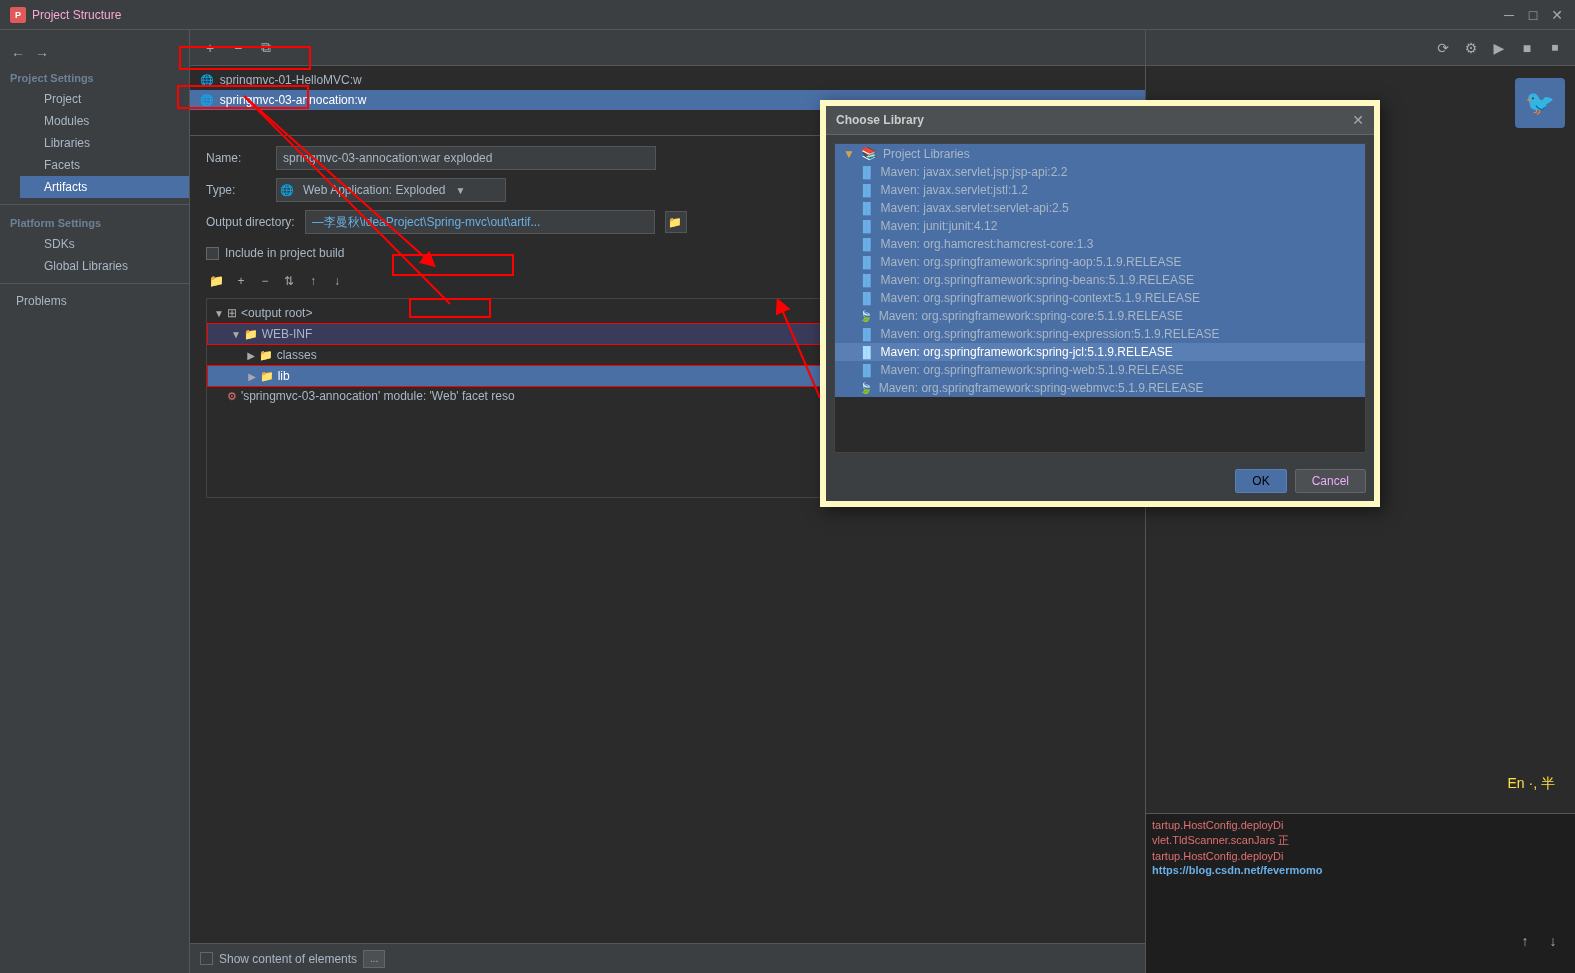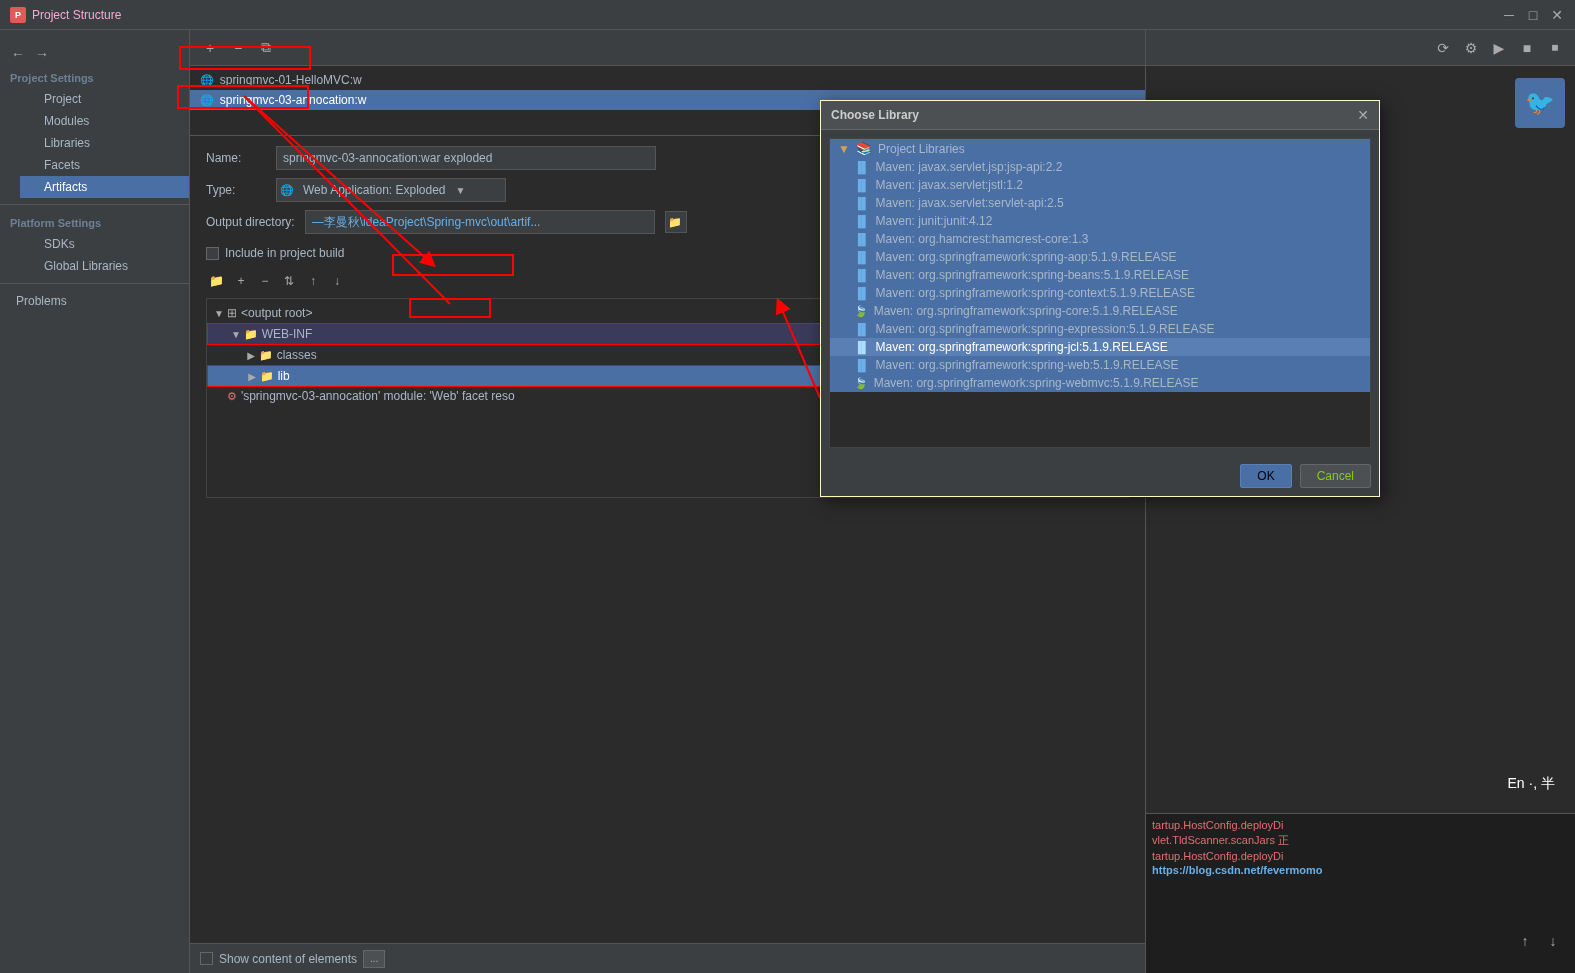--- a/index.html
+++ b/index.html
@@ -384,21 +384,21 @@
       justify-content: center;
       font-size: 10px;
       cursor: pointer;
     }
     .choose-library-dialog {
       position: absolute;
       top: 100px;
       left: 820px;
       width: 560px;
       background: #3c3f41;
-      border: 1px solid #fef9c3;
+      border: 6px solid #fef9c3;
       box-shadow: 4px 4px 16px rgba(0,0,0,0.5);
       pointer-events: all;
       z-index: 10;
     }
     .dialog-title-bar {
       background: #4c5052;
       padding: 6px 10px;
       display: flex;
       align-items: center;
       justify-content: space-between;
@@ -460,21 +460,21 @@
       cursor: pointer;
       border-radius: 2px;
     }
     .dialog-btn-ok {
       background: #4a6fa5;
       color: #000000;
       border: 1px solid #5a7fb5;
     }
     .dialog-btn-cancel {
       background: #4c5052;
-      color: #84cc16;
+      color: #f0abfc;
       border: 1px solid #666;
     }
 
     
     .right-panel {
       width: 430px;
       background: #2b2b2b;
       border-left: 1px solid #555;
       position: relative;
       flex-shrink: 0;
@@ -514,21 +514,21 @@
       color: #6aafe6;
       font-weight: bold;
     }
 
     
     .lang-indicator {
       position: absolute;
       bottom: 180px;
       right: 20px;
       font-size: 14px;
-      color: #ffffff;
+      color: #fde047;
     }
 
     
     .bird-icon {
       position: absolute;
       top: 120px;
       right: 10px;
       width: 50px;
       height: 50px;
       background: #4a6fa5;

